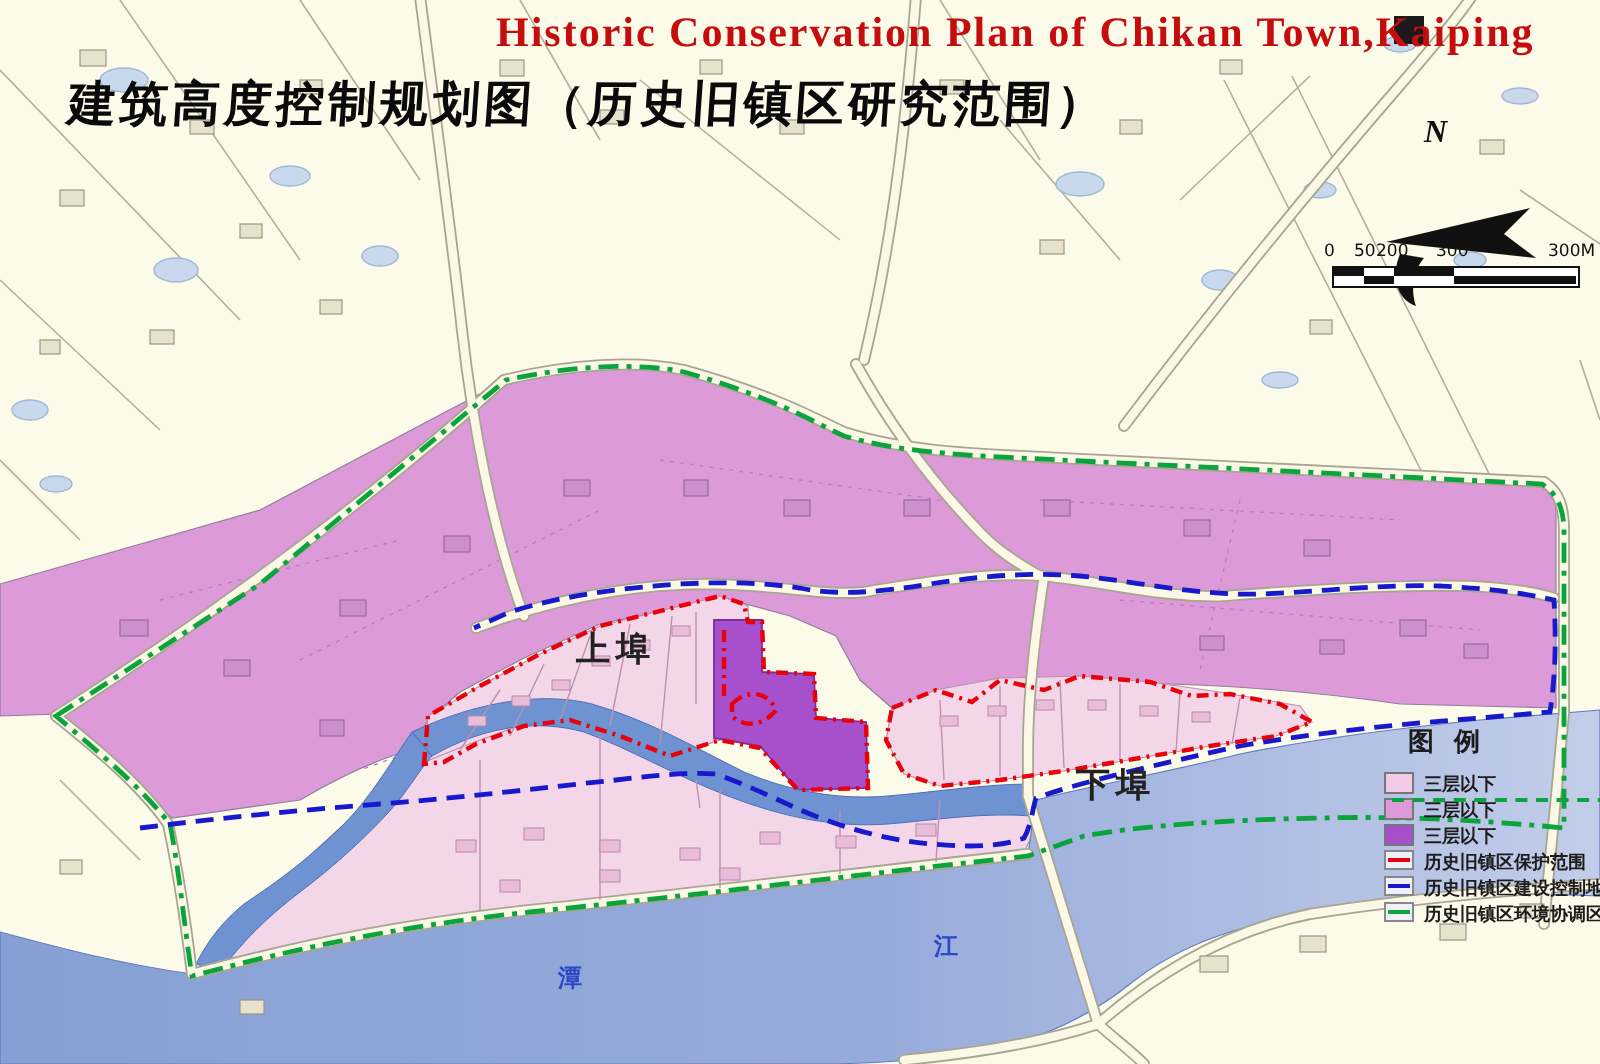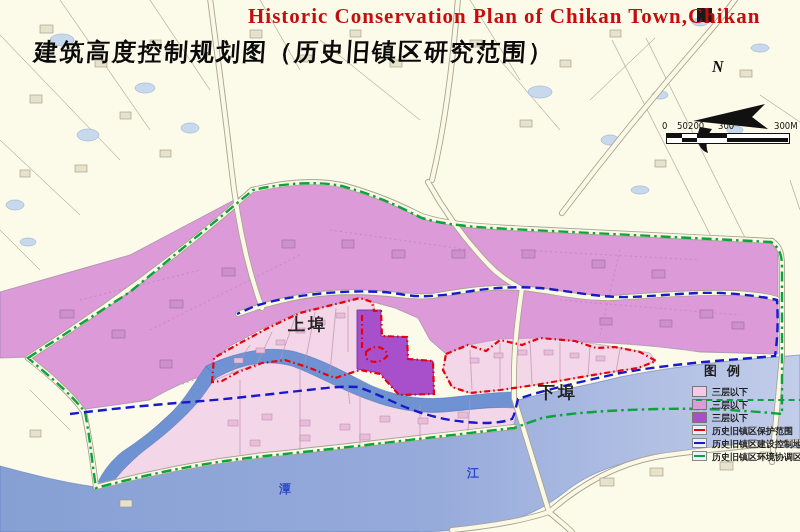--- a/index.html
+++ b/index.html
@@ -251,21 +251,21 @@
              L640,352 L656,361 L638,368 L605,373 L570,379 L535,385 L500,390 L470,393 L452,387
              L443,370 Z"></path>
   </g>
 
   <g fill="#111">
     <path d="M693,121 L765,104 L752,117 L768,129 L693,121 Z"></path>
     <path d="M700,127 C695,139 699,150 708,153 C705,144 707,135 712,129 Z"></path>
   </g>
 </svg>
 
-<div class="ov title-en">Historic Conservation Plan of Chikan Town,Chikan</div>
+<div class="ov title-en">Historic Conservation Plan of Chikan Town,Kaiping</div>
 <div class="ov title-zh">建筑高度控制规划图（历史旧镇区研究范围）</div>
 
 <div class="ov north-n">N</div>
 
 <div class="ov scale-ticks">
   <span style="left:0">0</span>
   <span style="left:15px">50</span>
   <span style="left:26px">200</span>
   <span style="left:56px">300</span>
   <span style="left:112px">300M</span>

